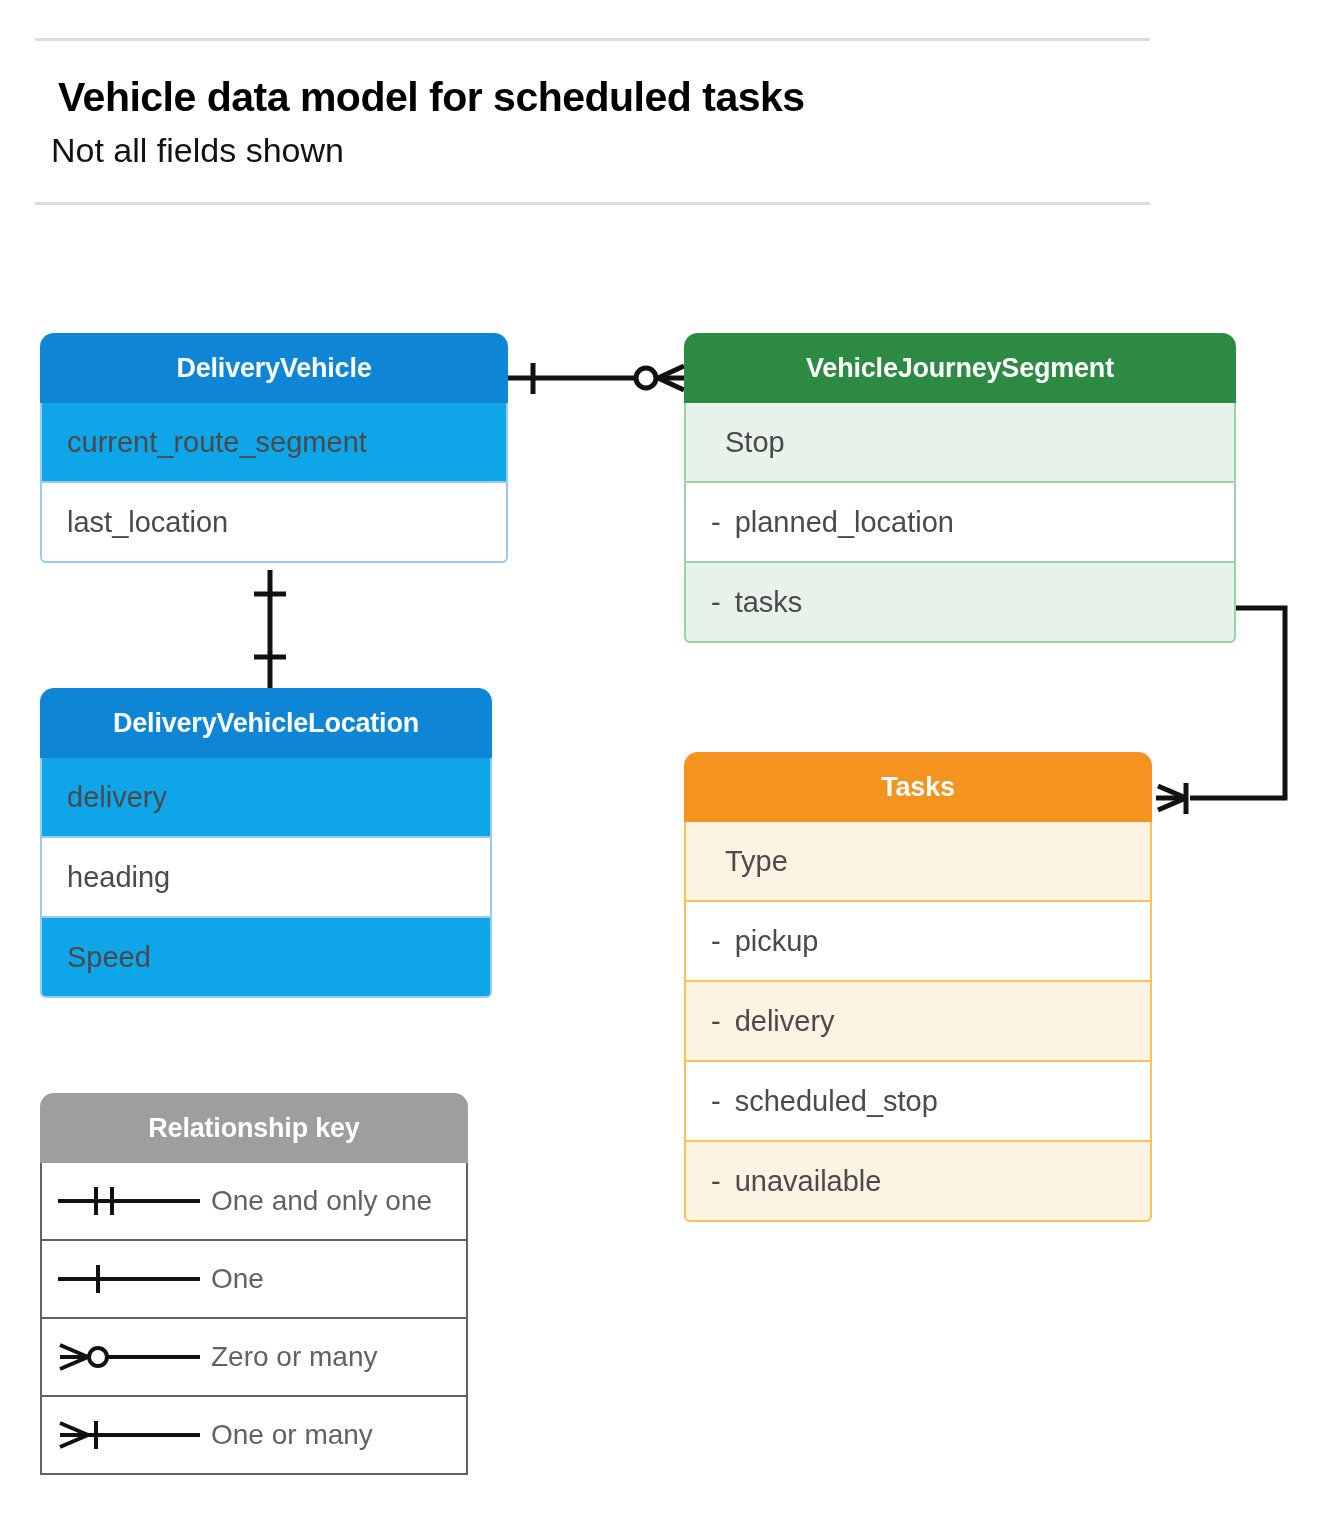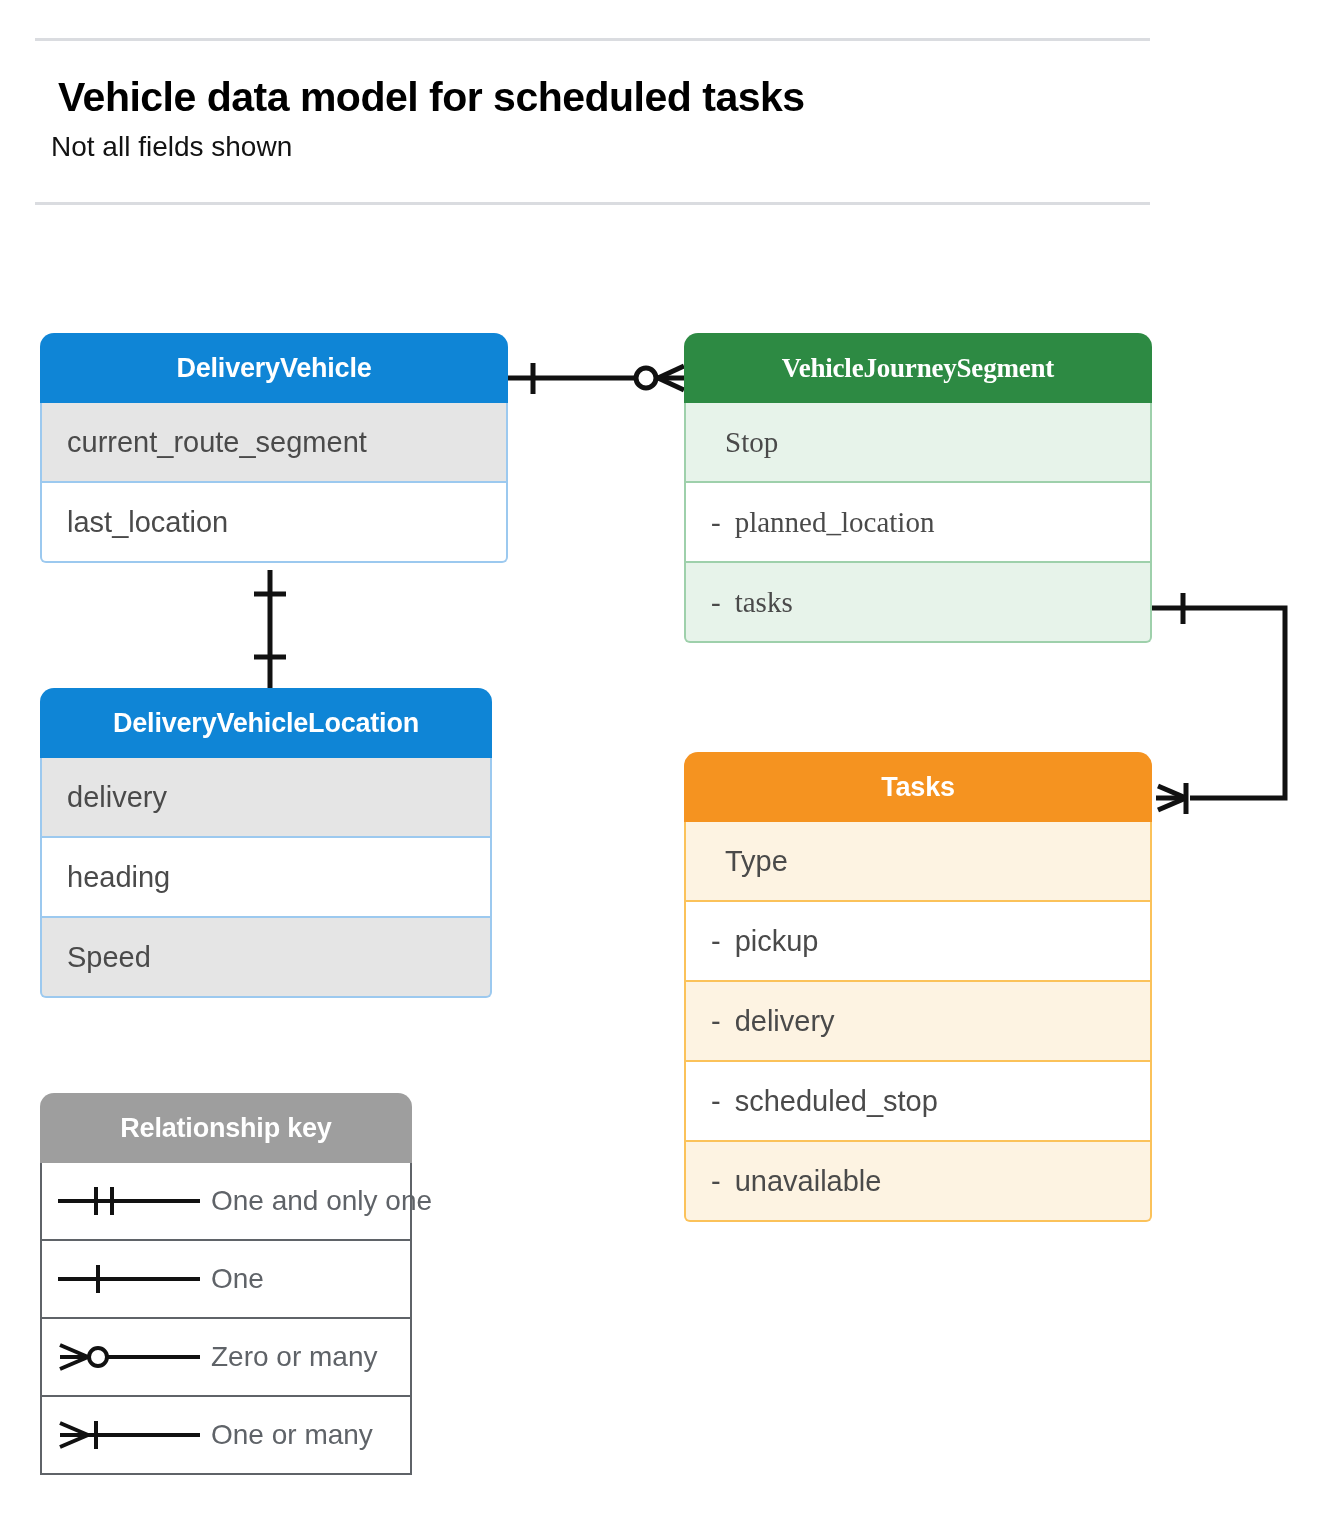--- a/index.html
+++ b/index.html
@@ -33,21 +33,21 @@
     left: 58px; top: 74px;
     font-size: 41px;
     font-weight: 700;
     letter-spacing: -0.5px;
     color: #000000;
     white-space: nowrap;
   }
   #page-subtitle {
     position: absolute;
     left: 51px; top: 131px;
-    font-size: 28px;
+    font-size: 34px;
     font-weight: 400;
     color: #121212;
     white-space: nowrap;
   }
 
   
   .entity {
     position: absolute;
     border-radius: 2px;
     box-sizing: border-box;
@@ -81,21 +81,21 @@
     border-bottom-right-radius: 6px;
   }
   .entity-row .dash {
     display: inline-block;
     margin-right: 14px;
   }
 
   
   .theme-blue .entity-header { background: #0f85d6; }
   .theme-blue .entity-row { border-color: #9cc9ef; }
-  .theme-blue .entity-row.alt { background: #e5e5e5; }
+  .theme-blue .entity-row.alt { background: #0ea5e9; }
   .theme-blue .entity-row.plain { background: #ffffff; }
 
   
   .theme-green .entity-header { background: #2d8a43; }
   .theme-green .entity-row { border-color: #9ed0ab; }
   .theme-green .entity-row.alt { background: #e7f3ea; }
   .theme-green .entity-row.plain { background: #ffffff; }
 
   
   .theme-orange .entity-header { background: #f59320; }
@@ -181,21 +181,21 @@
 <div class="entity theme-blue" id="ent-delivery-vehicle" style="left:40px; top:333px; width:468px;">
   <div class="entity-header">DeliveryVehicle</div>
   <div class="entity-row alt">
     <span>current_route_segment</span>
   </div>
   <div class="entity-row plain">
     <span>last_location</span>
   </div>
 </div>
 
-<div class="entity theme-green" id="ent-vehicle-journey-segment" style="left:684px; top:333px; width:468px;font-family:Liberation Serif, serif;">
+<div class="entity theme-green" id="ent-vehicle-journey-segment" style="left:684px; top:333px; width:552px;">
   <div class="entity-header">VehicleJourneySegment</div>
   <div class="entity-row alt">
     <span class="dash"></span>
     <span>Stop</span>
   </div>
   <div class="entity-row plain">
     <span class="dash">-</span>
     <span>planned_location</span>
   </div>
   <div class="entity-row alt">
@@ -234,21 +234,21 @@
   <div class="entity-row plain">
     <span class="dash">-</span>
     <span>scheduled_stop</span>
   </div>
   <div class="entity-row alt">
     <span class="dash">-</span>
     <span>unavailable</span>
   </div>
 </div>
 
-<div class="entity theme-gray" id="ent-relationship-key" style="left:40px; top:1093px; width:372px;">
+<div class="entity theme-gray" id="ent-relationship-key" style="left:40px; top:1093px; width:428px;">
   <div class="entity-header">Relationship key</div>
 
   <div class="key-row alt">
     <span class="key-symbol">
       <svg width="150" height="44" viewBox="0 0 150 44" xmlns="http://www.w3.org/2000/svg">
         <g stroke="#111111" stroke-width="4" fill="none">
           <line x1="4" y1="22" x2="146" y2="22"></line>
           <line x1="42" y1="8" x2="42" y2="36"></line>
           <line x1="58" y1="8" x2="58" y2="36"></line>
         </g>

